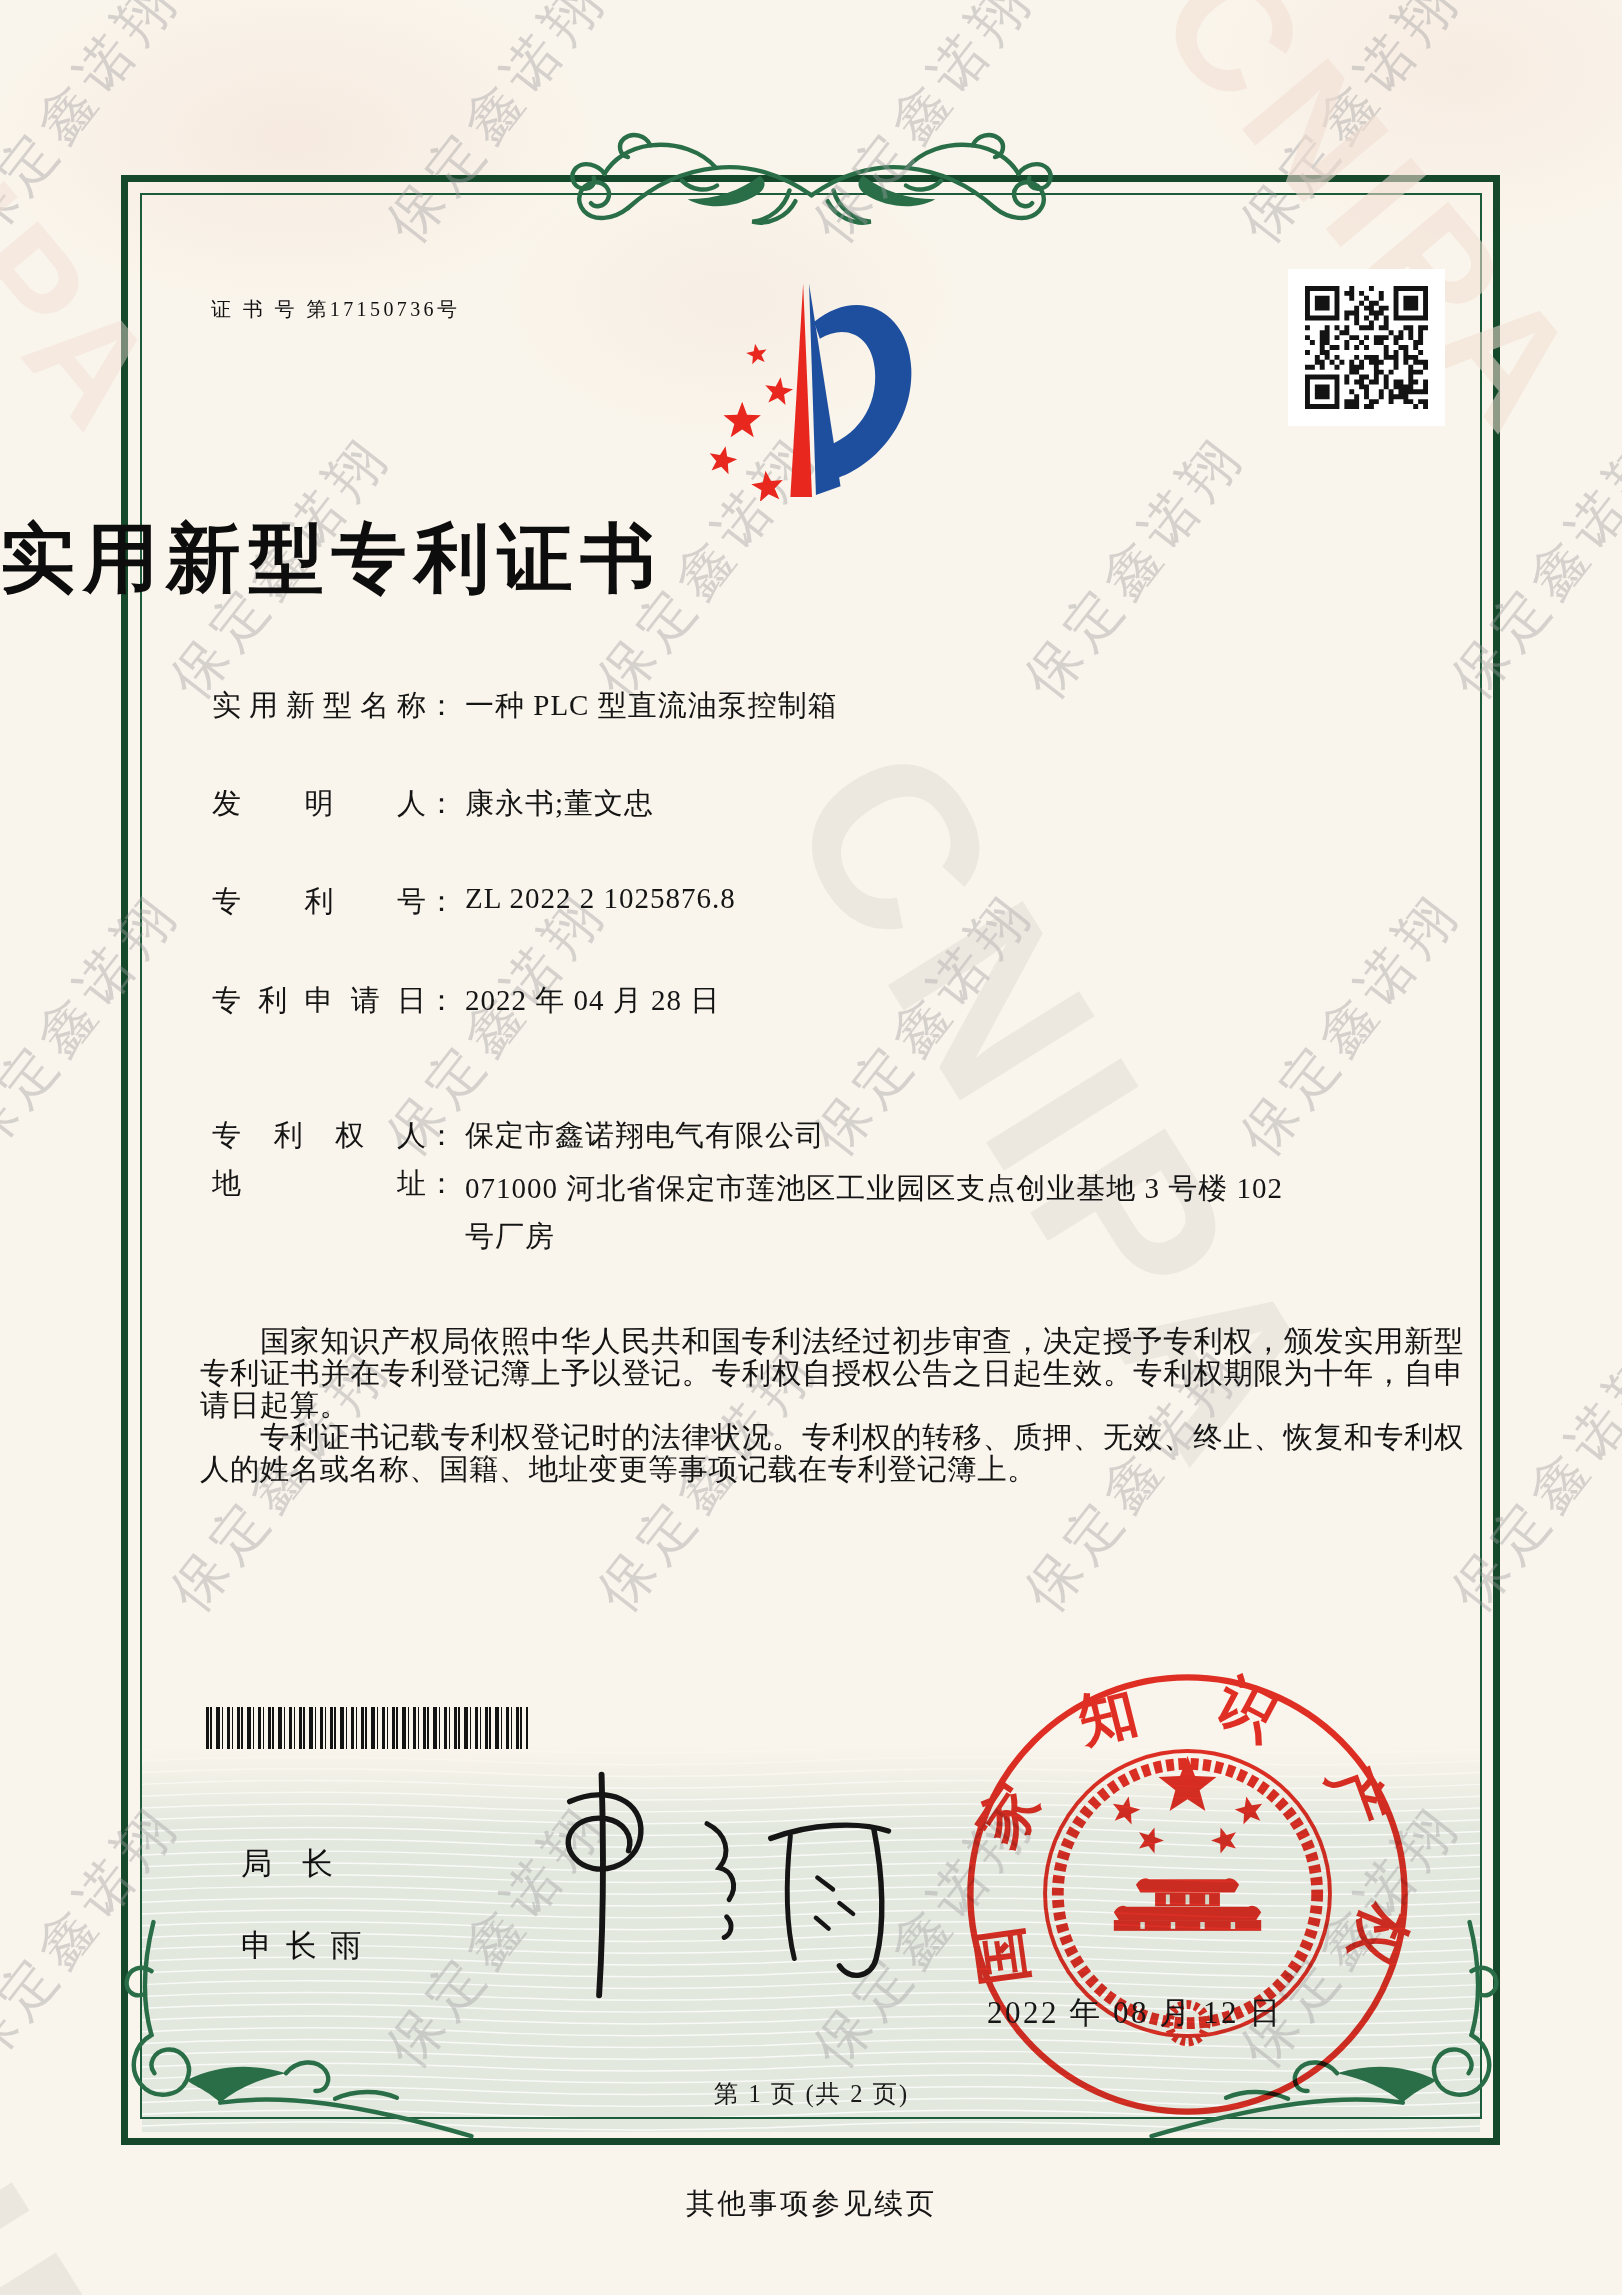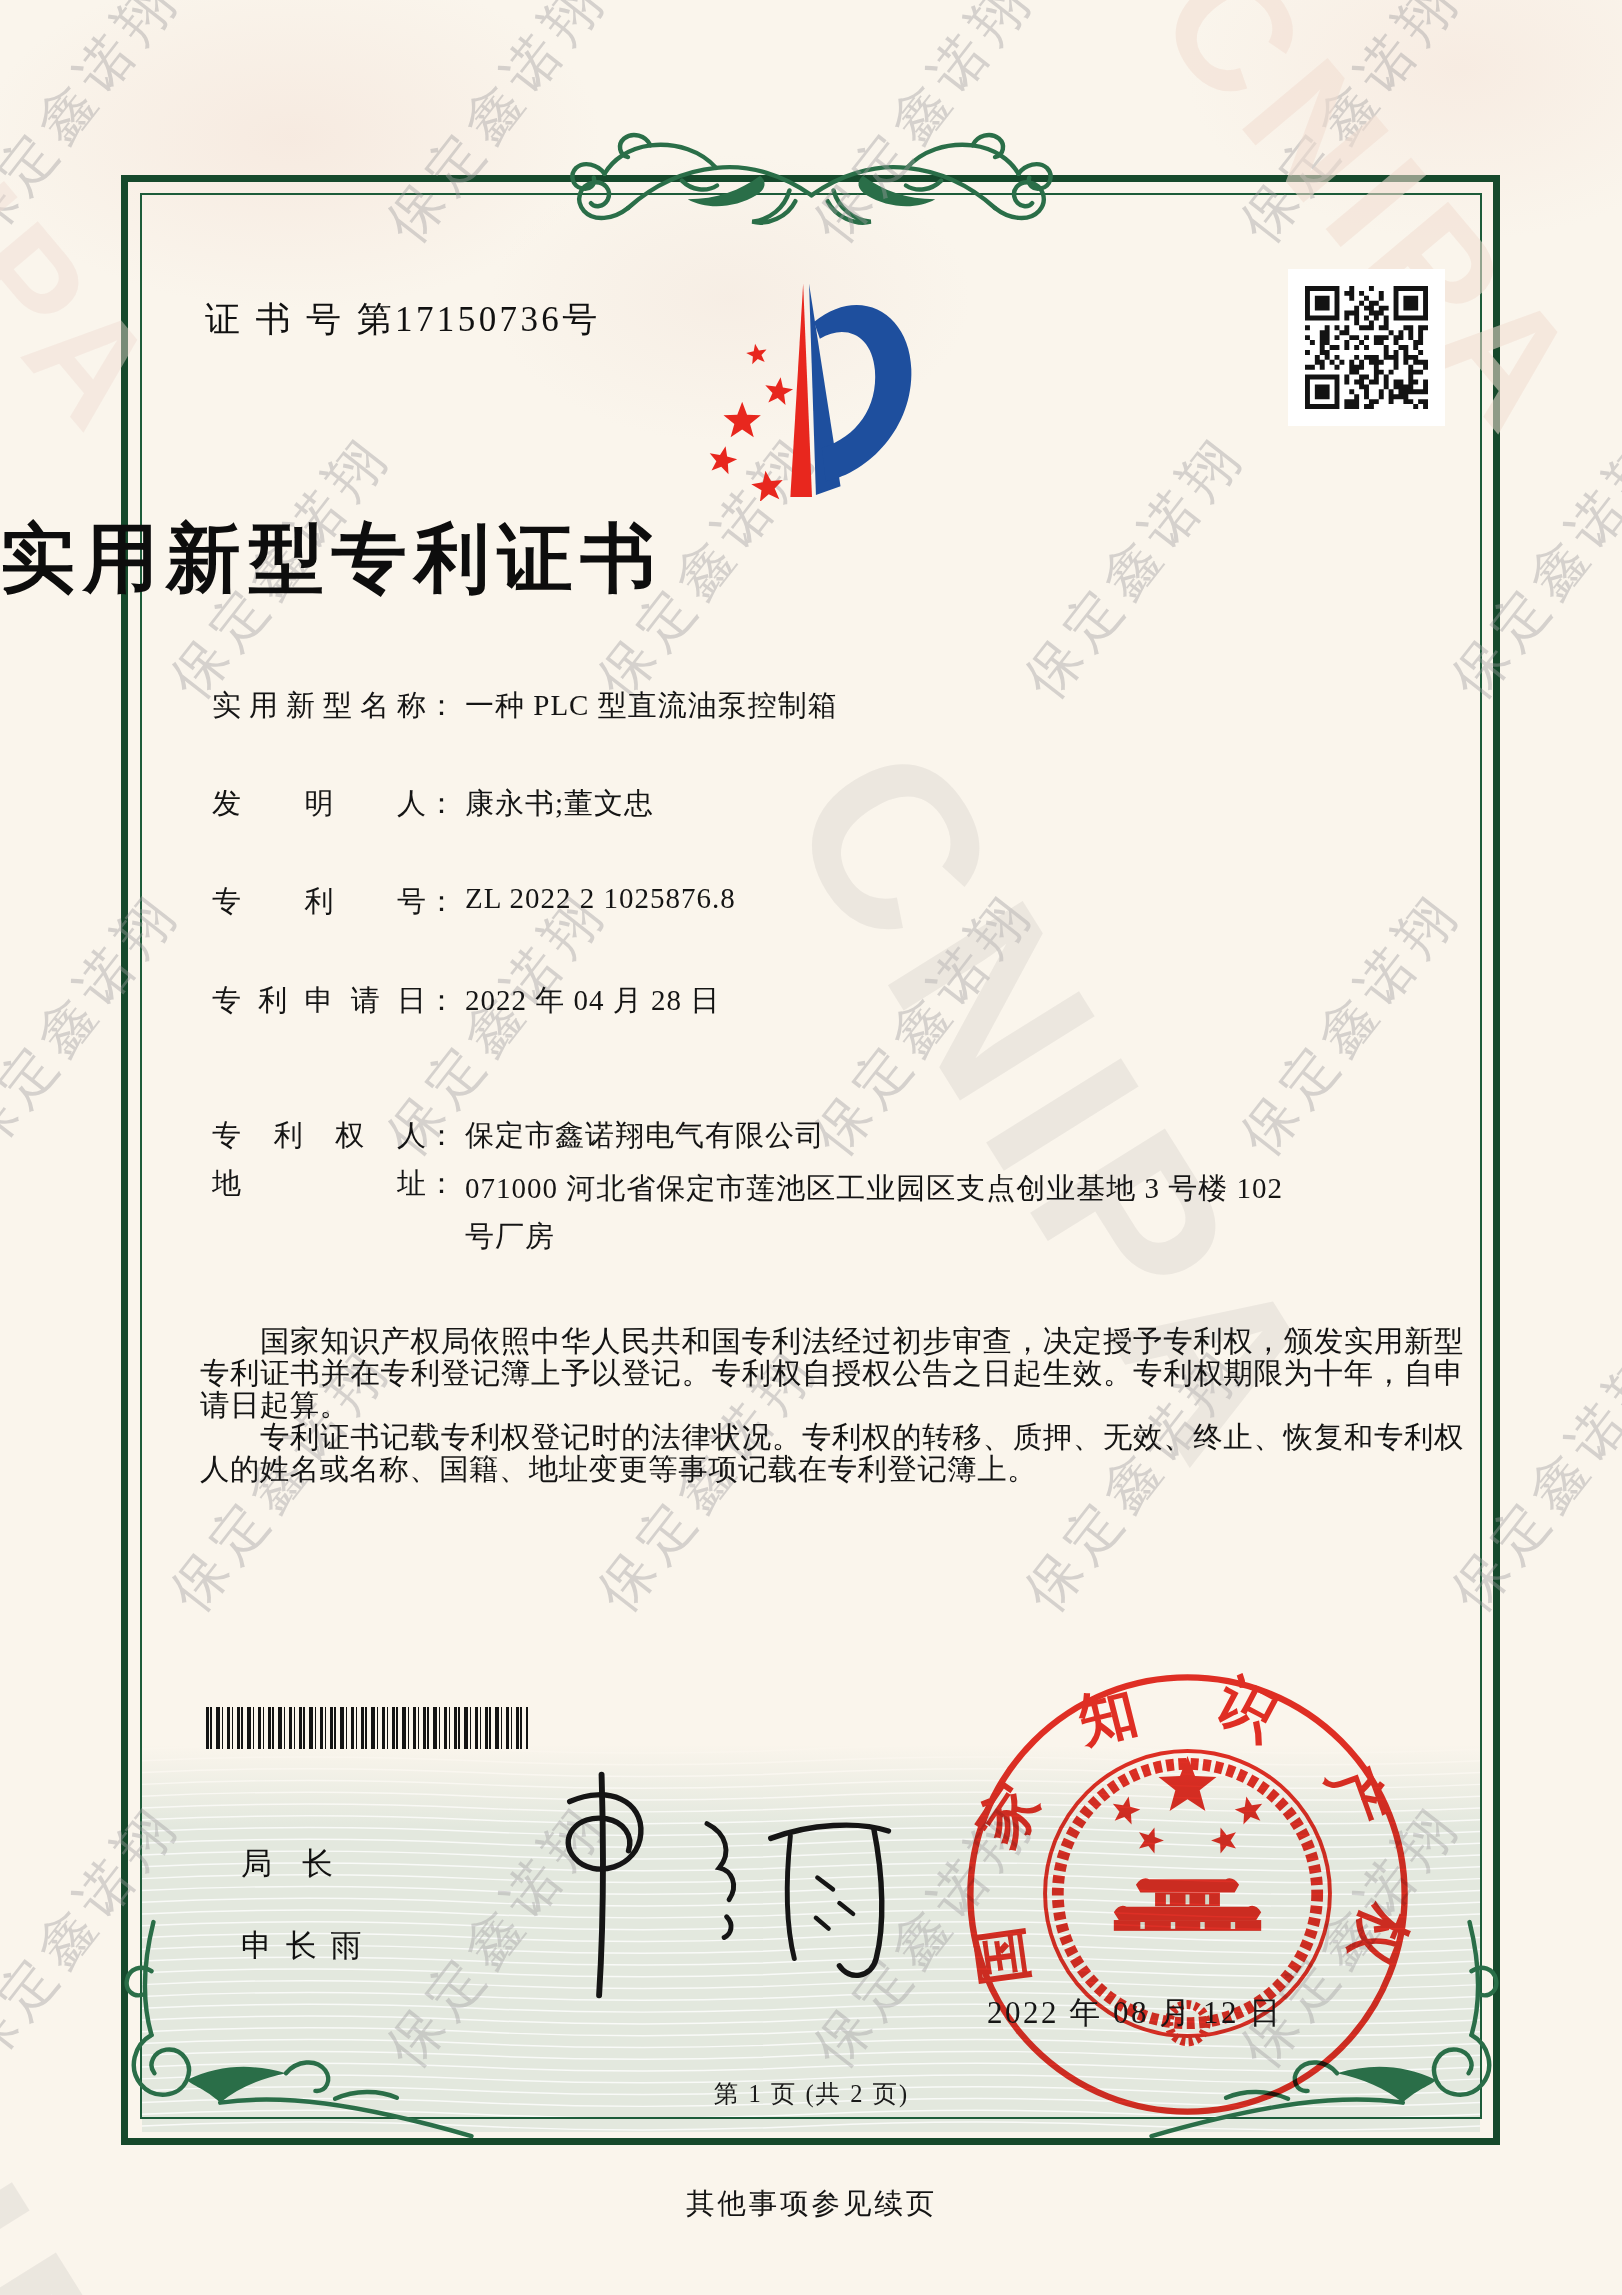--- a/index.html
+++ b/index.html
@@ -24,21 +24,21 @@
   .ornament{z-index:2;}
   .flip{transform:scaleX(-1);}
   
   .wm-layer{left:0;top:0;width:1623px;height:2295px;z-index:3;pointer-events:none;}
   .wm-item{position:absolute;white-space:nowrap;font-size:55px;letter-spacing:7.9px;
     color:#a09ea0;opacity:.40;transform:rotate(-52deg);font-family:"Liberation Serif",serif;}
   .wm-cnipa{position:absolute;white-space:nowrap;font-weight:bold;
     font-family:"Liberation Sans","DejaVu Sans",sans-serif;transform-origin:0 0;}
   
   .content{z-index:4;color:#141414;}
-  .certno{left:205px;top:296px;font-size:35px;letter-spacing:3.4px;z-index:4;color:#111;}
+  .certno{left:211px;top:296px;font-size:20px;letter-spacing:3.4px;z-index:4;color:#111;}
   .title{left:0;top:509px;width:1623px;text-align:left;font-size:75px;font-weight:bold;
     letter-spacing:7.9px;z-index:4;color:#0d0d0d;}
   .row{position:absolute;left:212px;font-size:29px;letter-spacing:1px;color:#151515;z-index:4;white-space:nowrap;}
   .flabel{display:inline-block;width:215px;text-align:justify;text-align-last:justify;vertical-align:top;}
   .colon{vertical-align:top;}
   .fvalue{vertical-align:top;margin-left:8px;}
   .fvalue.wrap{display:inline-block;width:834px;white-space:normal;line-height:48px;}
   .grantno{position:absolute;left:963px;top:0;white-space:nowrap;}
   .bodytext{left:200px;top:1325px;width:1264px;z-index:4;font-size:29.4px;line-height:32px;
     text-align:justify;color:#141414;}

